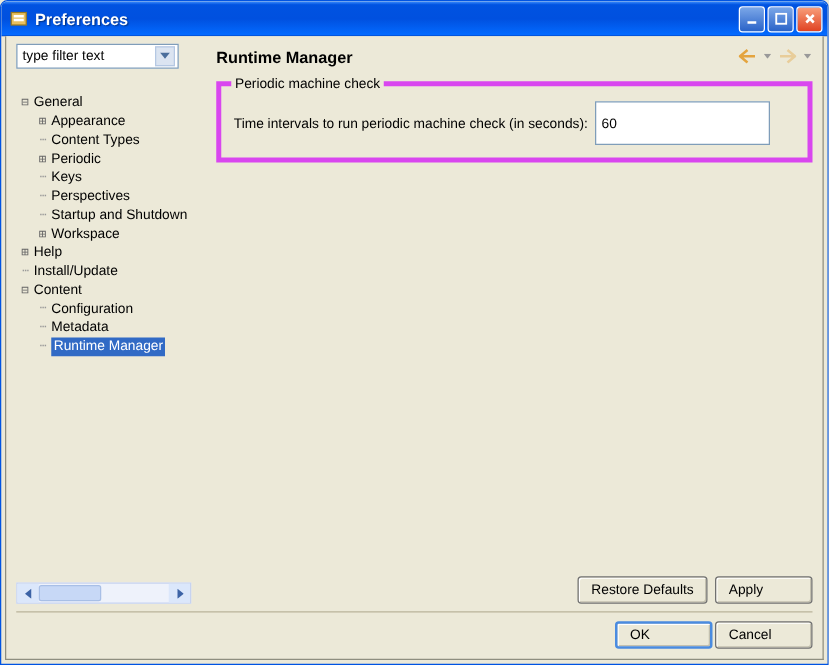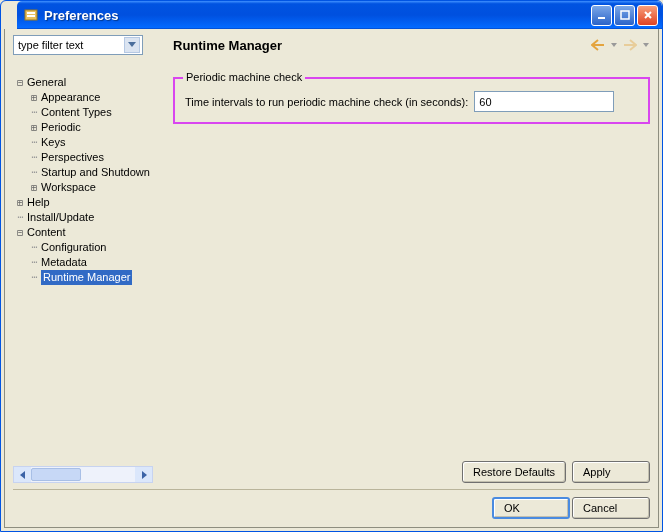--- a/index.html
+++ b/index.html
@@ -1,18 +1,18 @@
 <!DOCTYPE html>
 <html><head>
 <meta charset="utf-8">
 <style>
   * { box-sizing: border-box; }
   html, body { margin:0; padding:0; font-family: Tahoma, Arial, sans-serif; font-size:11px; }
   body { width:663px; height:532px; background:#ece9d8; }
-  .window { width:663px; height:532px; border:1px solid #0054e3; background:#ece9d8; position:relative; border-radius:6px 6px 0 0; overflow:hidden;padding-left:16px;}
+  .window { width:663px; height:532px; border:1px solid #0054e3; background:#ece9d8; position:relative; border-radius:6px 6px 0 0; overflow:hidden;}
   .titlebar {
     height:28px;
     background: linear-gradient(to bottom, #3f90ff 0%, #0053e1 10%, #0050df 50%, #036aff 95%, #0245c3 100%);
     display:flex; align-items:center; color:#fff; font-weight:bold;
     padding:0 4px 0 6px; font-size:13px;
     border-radius:5px 5px 0 0;
   }
   .titlebar .title-icon { width:16px; height:16px; margin-right:5px; display:flex; align-items:center; justify-content:center;}
   .titlebar .title { flex:1; text-shadow: 1px 1px 1px rgba(0,0,0,0.4); }
   .win-buttons { display:flex; gap:2px; }
@@ -54,29 +54,29 @@
   .sb-btn { width:17px; height:15px; display:flex; align-items:center; justify-content:center; background:#dbe7fb;}
   .sb-thumb { width:50px; height:13px; background:#c7d8f6; border:1px solid #a8bfe6; border-radius:2px;}
 
   .right-pane { flex:1; padding:8px 8px 4px 12px; display:flex; flex-direction:column;}
   .header-row { display:flex; align-items:center; justify-content:space-between; margin-bottom:12px;}
   .page-title { font-size:13px; font-weight:bold; }
   .nav-arrows { display:flex; gap:4px; align-items:center; }
   .arrow { width:16px; height:16px; display:flex; align-items:center; justify-content:center;}
   .dd-sm { width:8px; height:16px; display:flex; align-items:center; justify-content:center;}
 
-  .groupbox { border:2px solid #d946ef; position:relative; padding:12px 10px 10px 10px; margin-top:12px;}
+  .groupbox { border:4px solid #d946ef; position:relative; padding:12px 10px 10px 10px; margin-top:0;}
   .groupbox .legend {
     position:absolute; top:-8px; left:8px; background:#ece9d8; padding:0 3px; color:#000;
   }
   .chk-row { display:flex; align-items:center; gap:6px; margin-bottom:10px;}
   .chk { width:13px; height:13px; border:1px solid #7c9ab8; background:#fff;}
   .interval-row { display:flex; align-items:center; gap:6px;}
   .interval-input {
-    flex:0 0 140px; height:21px; border:1px solid #7f9db9; background:#fff; padding:0 4px;
+    flex:0 0 140px; height:35px; border:1px solid #7f9db9; background:#fff; padding:0 4px;
     display:flex; align-items:center;
   }
 
   .bottom-right-btns { margin-top:auto; display:flex; justify-content:flex-end; gap:6px; padding-top:6px;}
   .btn {
     min-width:78px; height:22px; background:#ece9d8; border:1px solid #707070;
     border-radius:3px; display:flex; align-items:center; justify-content:flex-start; padding:0 10px;
     box-shadow: inset 1px 1px 0 #fff, inset -1px -1px 0 #c3c0af;
     cursor:default;
   }

